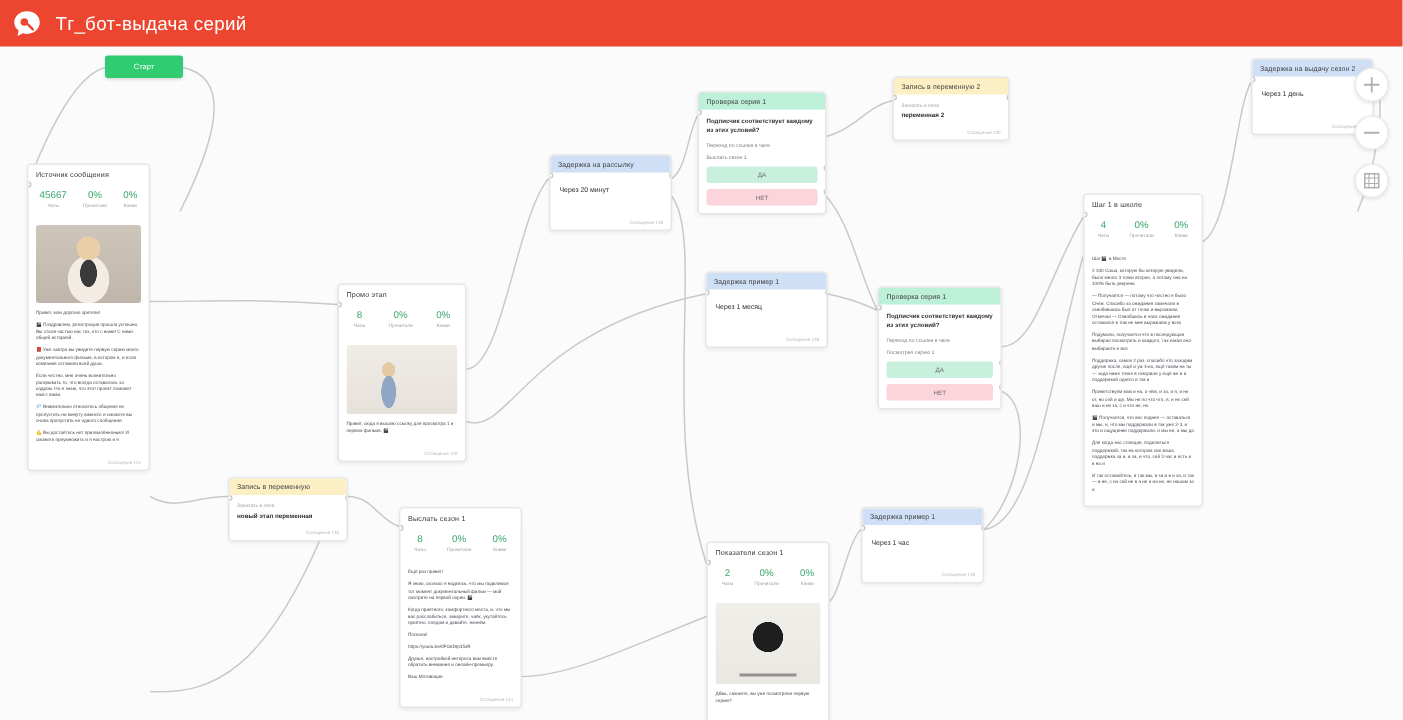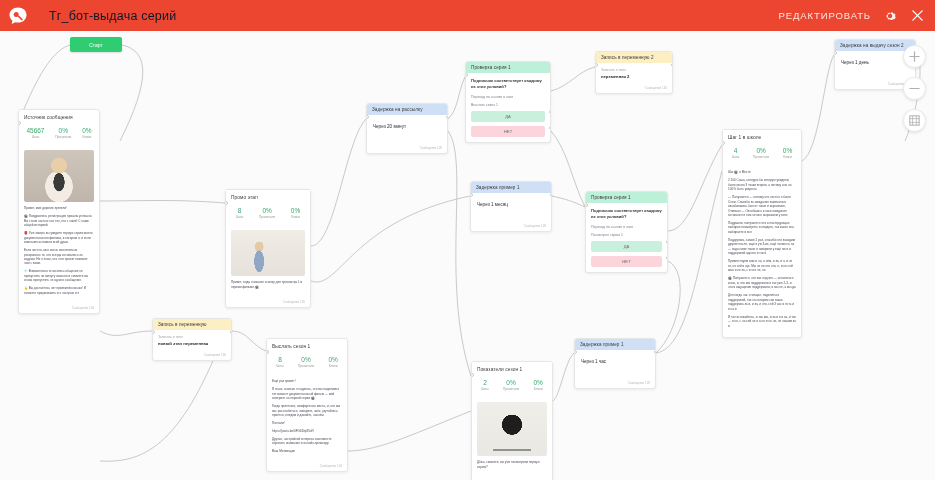--- a/index.html
+++ b/index.html
@@ -18,22 +18,22 @@
     display: flex; align-items: center;
     z-index: 60;
   }
   .logo-mark {
     width: 22px; height: 22px; margin-left: 7px;
     border-radius: 50%;
     display: flex; align-items: center; justify-content: center;
   }
   .logo-mark svg { display: block; }
   .app-title {
-    margin-left: 20px;
-    color: #0f172a;
+    margin-left: 8px;
+    color: #ffffff;
     font-size: 12.5px;
     letter-spacing: .2px;
     white-space: nowrap;
   }
   .header-right {
     margin-left: auto; display: flex; align-items: center;
     padding-right: 10px; gap: 11px;
   }
   .edit-btn {
     color: #ffe6e1; font-size: 9.5px; letter-spacing: .9px;
@@ -179,34 +179,20 @@
 
 <div class="app-header">
   <div class="logo-mark">
     <svg width="20" height="20" viewBox="0 0 20 20">
       <path d="M10 1.5c-4.8 0-8.5 3.3-8.5 7.4 0 2.2 1.1 4.2 2.9 5.5l-.7 3.6 3.6-1.8c.9.2 1.8.4 2.7.4 4.8 0 8.5-3.3 8.5-7.7S14.8 1.5 10 1.5z" fill="#ffffff"></path>
       <circle cx="8.2" cy="8.6" r="2.5" fill="#ec4630"></circle>
       <path d="M10.6 10.3l3.3 3.3" stroke="#ec4630" stroke-width="1.6" stroke-linecap="round"></path>
     </svg>
   </div>
   <div class="app-title">Тг_бот-выдача серий</div>
-  <div class="header-right">
-    <button class="edit-btn">РЕДАКТИРОВАТЬ</button>
-    <div class="icon-btn">
-      <svg width="14" height="14" viewBox="0 0 16 16">
-        <path d="M8 5.2a2.8 2.8 0 100 5.6 2.8 2.8 0 000-5.6zm6.4 3.6l-1.3-.7a5.4 5.4 0 000-.2l1.3-.7-1.1-2-1.4.4a5.3 5.3 0 00-.2-.1L11.5 4h-2.3l-.3 1.5h-.2L7.3 4 5.2 5.1l.4 1.4-.1.2L4 7l.1 2.3 1.4.3.1.2-.4 1.4 2 1.1.9-1.2h.2l.3 1.5h2.3l.3-1.5h.2l1.2.9 1.6-1.7z" fill="#ffffff" opacity=".95"></path>
-        <circle cx="8" cy="8" r="2.6" fill="#ec4630"></circle>
-      </svg>
-    </div>
-    <div class="icon-btn">
-      <svg width="13" height="13" viewBox="0 0 14 14">
-        <path d="M2 2l10 10M12 2L2 12" stroke="#ffffff" stroke-width="1.4" stroke-linecap="round"></path>
-      </svg>
-    </div>
-  </div>
 </div>
 
 <div class="canvas">
 
   <svg class="edges">
     <g fill="none" stroke="#c9c9c9" stroke-width="1">
       <path d="M70 14 C 55 18, 40 40, 24 78"></path>
       <path d="M122 14 C 150 20, 150 50, 120 110"></path>
       <path d="M100 170 C 140 170, 175 168, 225 172"></path>
       <path d="M100 300 C 118 310, 128 300, 152 300"></path>

